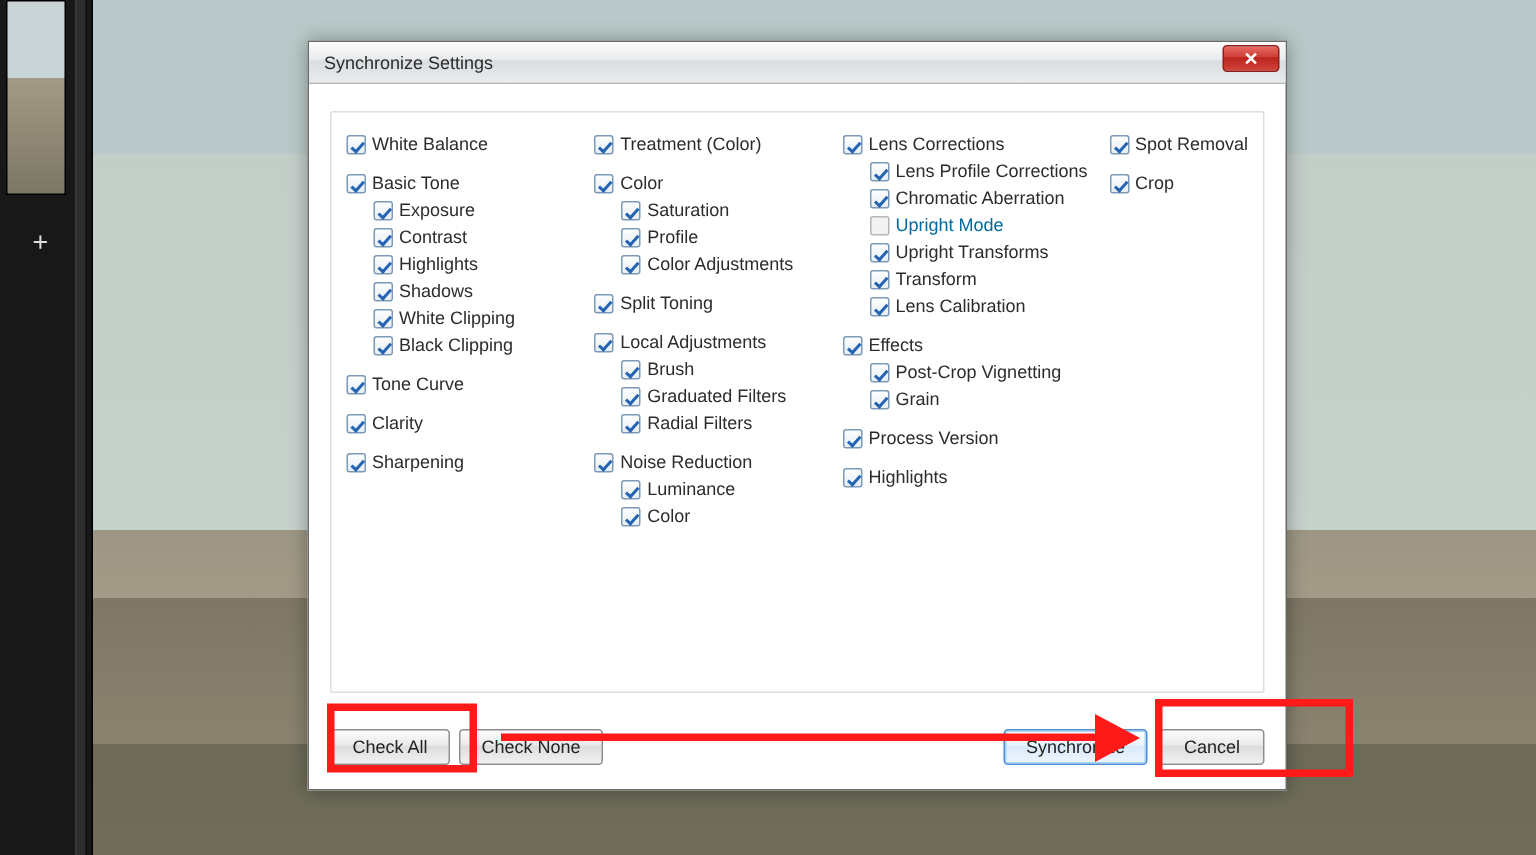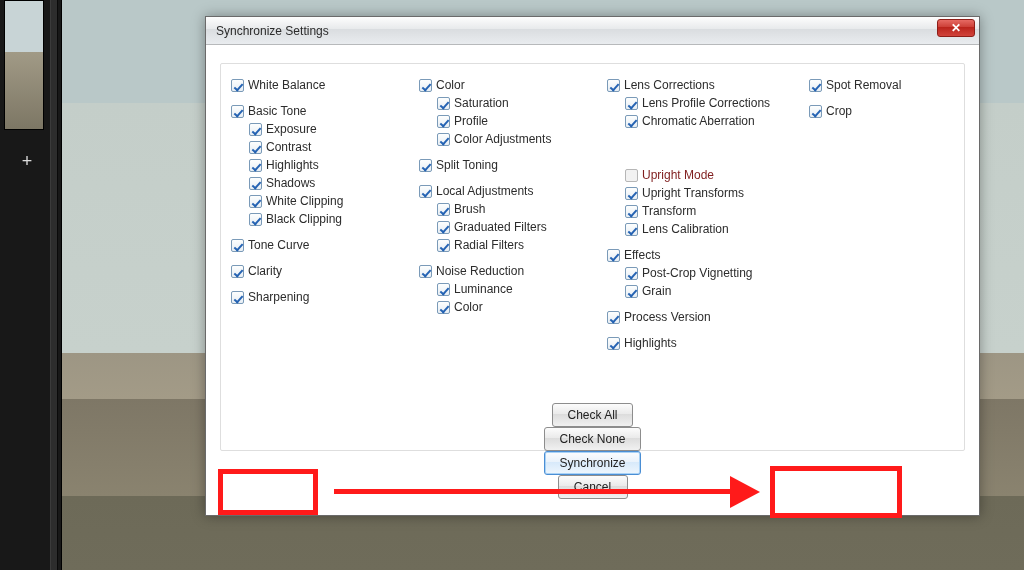--- a/index.html
+++ b/index.html
@@ -51,22 +51,22 @@
   .panel-sep {
     position:absolute; left:50px; top:0; width:8px; height:570px;
     background:#2d2d2d;
     border-left:1px solid #3b3b3b;
     border-right:1px solid #0a0a0a;
   }
 
   
   .dialog {
     position: absolute;
-    left: 205px; top: 16px;
-    width: 775px; height: 500px;
+    left: 205px; top: 27px;
+    width: 653px; height: 500px;
     background:#fff;
     border:1px solid #6a6a6a;
     box-shadow: 0 0 12px rgba(0,0,0,0.35);
   }
   .titlebar {
     position: relative;
     height: 28px;
     background: linear-gradient(to bottom,#fdfdfd,#e7e9eb 45%,#dadde0 46%,#e9ecef);
     border-bottom:1px solid #b7b9bb;
     display:flex; align-items:center;
@@ -102,21 +102,21 @@
   .col.c3 { width: 192px; }
   .col.c4 { flex:1; }
 
   .grp { margin-bottom: 8px; }
   .lbl {
     display:flex; align-items:center;
     height:18px;
     white-space:nowrap;
     cursor:pointer;
   }
-  .lbl.disabled { color:#7f1d1d; cursor:default;margin-top:36px; }
+  .lbl.disabled { color:#0369a1; cursor:default; }
   .children { padding-left:18px; }
 
   
   .cb {
     width:13px; height:13px;
     border:1px solid #7a9ab8;
     border-radius:2px;
     margin-right:4px;
     background: linear-gradient(to bottom,#fdfefe,#e7eef4);
     position:relative;
@@ -132,21 +132,21 @@
     transform: rotate(-48deg);
   }
   .lbl.disabled .cb{
     border-color:#b6b6b6;
     background:#f2f2f2;
   }
 
   
   .btnrow{
     position:absolute; left:14px; right:14px; bottom:16px;
-    display:flex; align-items:center;flex-direction:column;
+    display:flex; align-items:center;
   }
   button.winbtn{
     height:24px;
     padding:0 14px;
     font: 12px "Segoe UI", Tahoma, sans-serif;
     color:#222;
     background: linear-gradient(to bottom,#fcfcfc,#eaeaea 45%,#dcdcdc 46%,#f1f1f1);
     border:1px solid #8d8d8d;
     border-radius:3px;
     cursor:pointer;
@@ -251,20 +251,26 @@
           </div>
         <div class="grp">
             <div class="lbl">
               <span class="cb checked"></span>
               <span>Sharpening</span>
             </div>
           </div>
       </div>
 
       <div class="col">
+        <div class="grp">
+            <div class="lbl">
+              <span class="cb checked"></span>
+              <span>Treatment (Color)</span>
+            </div>
+          </div>
         <div class="grp">
           <div class="lbl">
               <span class="cb checked"></span>
               <span>Color</span>
             </div>
           <div class="children">
             <div class="lbl">
                 <span class="cb checked"></span>
                 <span>Saturation</span>
               </div>

